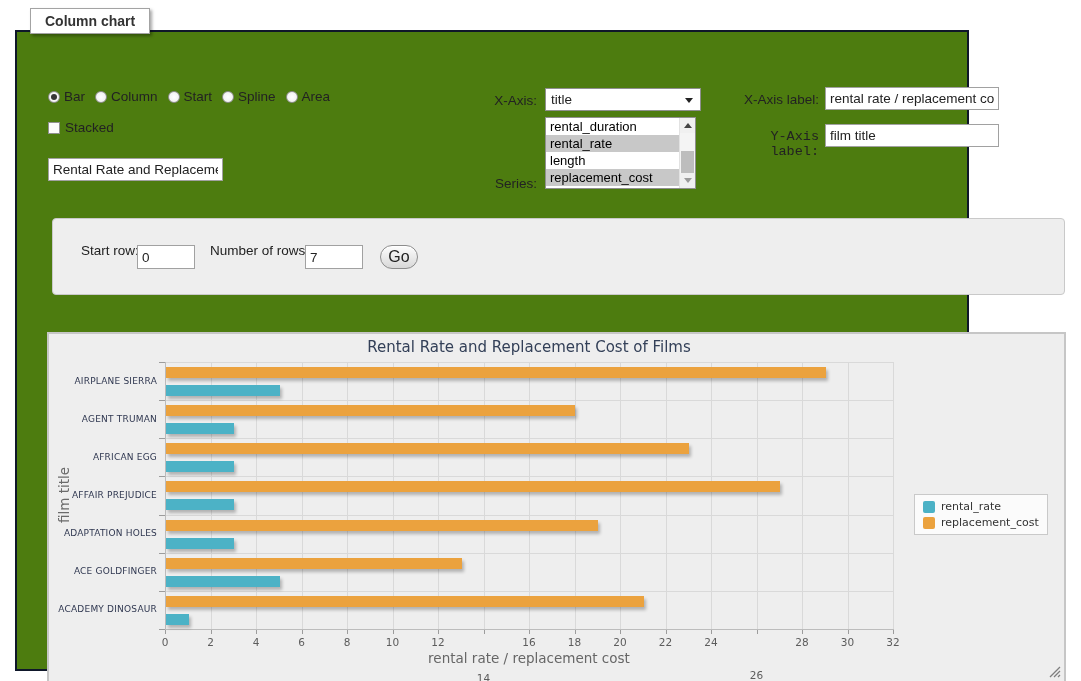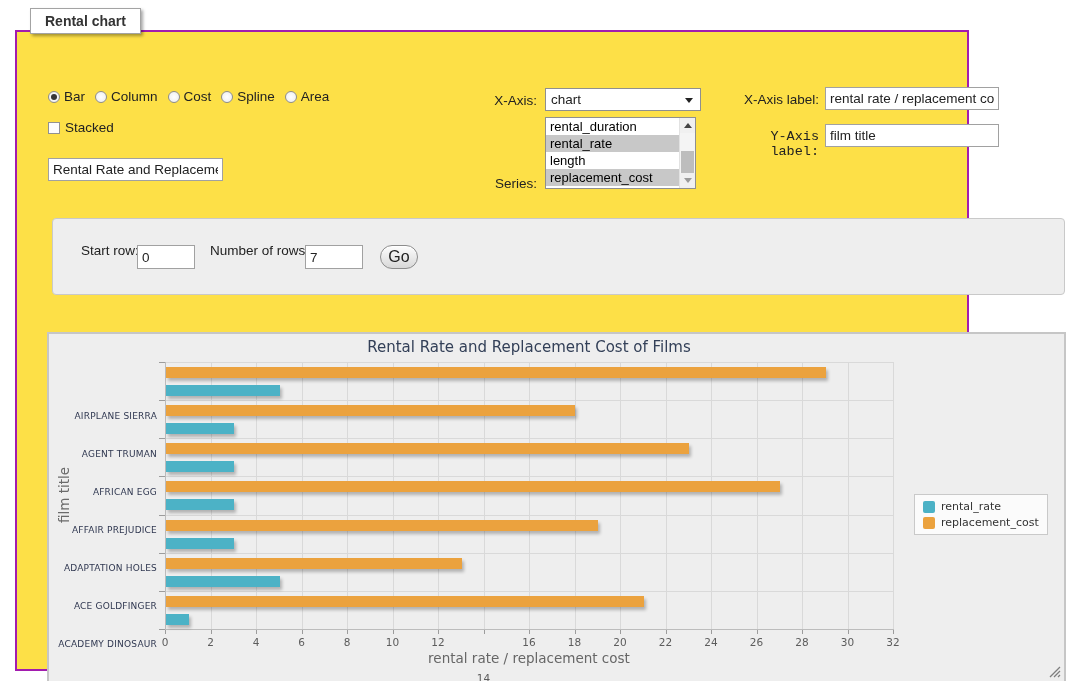--- a/index.html
+++ b/index.html
@@ -2,21 +2,21 @@
 <html><head>
 <meta charset="utf-8">
 <style>
   * { margin:0; padding:0; box-sizing:border-box; }
   html,body { background:#fff; }
   .page { position:relative; width:1081px; height:681px; background:#fff;
           font-family:"Liberation Sans", sans-serif; overflow:hidden; }
 
   
   .fieldset { position:absolute; left:15px; top:30px; width:954px; height:641px;
-              background:#fde047; border:2px solid #a21caf; }
+              background:#4d7c0f; border:2px solid #0f172a; }
   .legendbox { position:absolute; left:30px; top:8px; background:#ffffff;
                border:1px solid #a3a3a3; box-shadow:2px 2px 3px rgba(0,0,0,.35);
                padding:4px 14px; font-weight:bold; font-size:14px; color:#333; z-index:5; }
 
   
   .ctl-label { position:absolute; font-size:13.5px; color:#222; text-align:right; }
   #radioRow { position:absolute; left:31px; top:57px; display:flex; align-items:center;
               gap:10px; font-size:13.5px; color:#222; }
   .radio-item { display:flex; align-items:center; gap:4px; cursor:default; }
   .radio { width:12px; height:12px; border:1px solid #8d8d8d; border-radius:50%;
@@ -82,74 +82,74 @@
                 font-size:15px; color:#334058; }
   #plotArea { position:absolute; left:116px; top:28px; width:728px; height:267px; }
   .gl-v { position:absolute; top:0; width:1px; height:267px; background:#d9d9d9; }
   .gl-h { position:absolute; left:0; width:728px; height:1px; background:#d9d9d9; }
   .axis-left   { position:absolute; left:0; top:0; width:1px; height:267px; background:#bcbcbc; }
   .axis-bottom { position:absolute; left:0; top:267px; width:729px; height:1px; background:#bcbcbc; }
   .tick-b { position:absolute; top:268px; width:1px; height:4px; background:#9c9c9c; }
   .tick-l { position:absolute; left:-6px; width:6px; height:1px; background:#9c9c9c; }
   .bar { position:absolute; left:1px; height:11px; box-shadow:2px 3px 3px rgba(0,0,0,.25); }
   .cat-label { position:absolute; left:-116px; width:108px; text-align:right; font-size:9px;
-               color:#2f3750; letter-spacing:.2px; line-height:11px; white-space:nowrap;margin-top:35px; }
+               color:#2f3750; letter-spacing:.2px; line-height:11px; white-space:nowrap; }
   .xtick-label { position:absolute; top:274px; width:40px; text-align:center;
                  font-size:10.5px; color:#5c5c5c; }
   #xAxisTitle { position:absolute; left:116px; top:316px; width:728px; text-align:center;
                 font-size:13.5px; color:#666; }
   #yAxisTitle { position:absolute; left:-119px; top:153px; width:267px; height:16px;
                 text-align:center; transform:rotate(-90deg); font-size:13.5px; color:#6b6b6b; }
   #chartLegend { position:absolute; left:865px; top:160px; background:#fbfbfb;
                  border:1px solid #c9c9c9; padding:5px 8px; display:flex;
                  flex-direction:column; gap:3px; }
   .legend-item { display:flex; align-items:center; gap:6px; font-size:11px; color:#333; }
   .legend-swatch { width:12px; height:12px; border-radius:2px; flex:none; }
   #resizeGrip { position:absolute; right:3px; bottom:3px; width:12px; height:12px; }
 </style>
 </head>
 <body>
 
 <div class="page">
-  <div class="legendbox">Rental chart</div>
+  <div class="legendbox">Column chart</div>
   <div class="fieldset">
 
     <div id="radioRow">
         <div class="radio-item">
           <div class="radio checked"></div>
           <div>Bar</div>
         </div>
         <div class="radio-item">
           <div class="radio"></div>
           <div>Column</div>
         </div>
         <div class="radio-item">
           <div class="radio"></div>
-          <div>Cost</div>
+          <div>Start</div>
         </div>
         <div class="radio-item">
           <div class="radio"></div>
           <div>Spline</div>
         </div>
         <div class="radio-item">
           <div class="radio"></div>
           <div>Area</div>
         </div>
       </div>
 
     <div id="stackedRow">
       <span class="checkbox"></span>
       <span>Stacked</span>
     </div>
 
     <input class="txt" id="titleInput" value="Rental Rate and Replacement Cost of Films" style="">
 
     <div class="ctl-label" id="lblXAxis">X-Axis:</div>
     <div id="selXAxis">
-      <span>chart</span>
+      <span>title</span>
       <span class="tri-down-sm"></span>
     </div>
 
     <div class="ctl-label" id="lblSeries">Series:</div>
     <div id="seriesBox">
       <div id="seriesOptions">
           <div class="series-opt">rental_duration</div>
           <div class="series-opt sel">rental_rate</div>
           <div class="series-opt">length</div>
           <div class="series-opt sel">replacement_cost</div>
@@ -232,21 +232,21 @@
           <div class="tick-b" style="left: 455px;"></div>
           <div class="xtick-label" style="left: 435px;">20</div>
           <div class="gl-v" style="left: 500.5px;"></div>
           <div class="tick-b" style="left: 500.5px;"></div>
           <div class="xtick-label" style="left: 480.5px;">22</div>
           <div class="gl-v" style="left: 546px;"></div>
           <div class="tick-b" style="left: 546px;"></div>
           <div class="xtick-label" style="left: 526px;">24</div>
           <div class="gl-v" style="left: 591.5px;"></div>
           <div class="tick-b" style="left: 591.5px;"></div>
-          <div class="xtick-label" style="left: 571.5px;">26</div>
+          <div class="xtick-label" style="left: 571.5px; margin-top: 33px;">26</div>
           <div class="gl-v" style="left: 637px;"></div>
           <div class="tick-b" style="left: 637px;"></div>
           <div class="xtick-label" style="left: 617px;">28</div>
           <div class="gl-v" style="left: 682.5px;"></div>
           <div class="tick-b" style="left: 682.5px;"></div>
           <div class="xtick-label" style="left: 662.5px;">30</div>
           <div class="gl-v" style="left: 728px;"></div>
           <div class="tick-b" style="left: 728px;"></div>
           <div class="xtick-label" style="left: 708px;">32</div>
           <div class="axis-left"></div>

